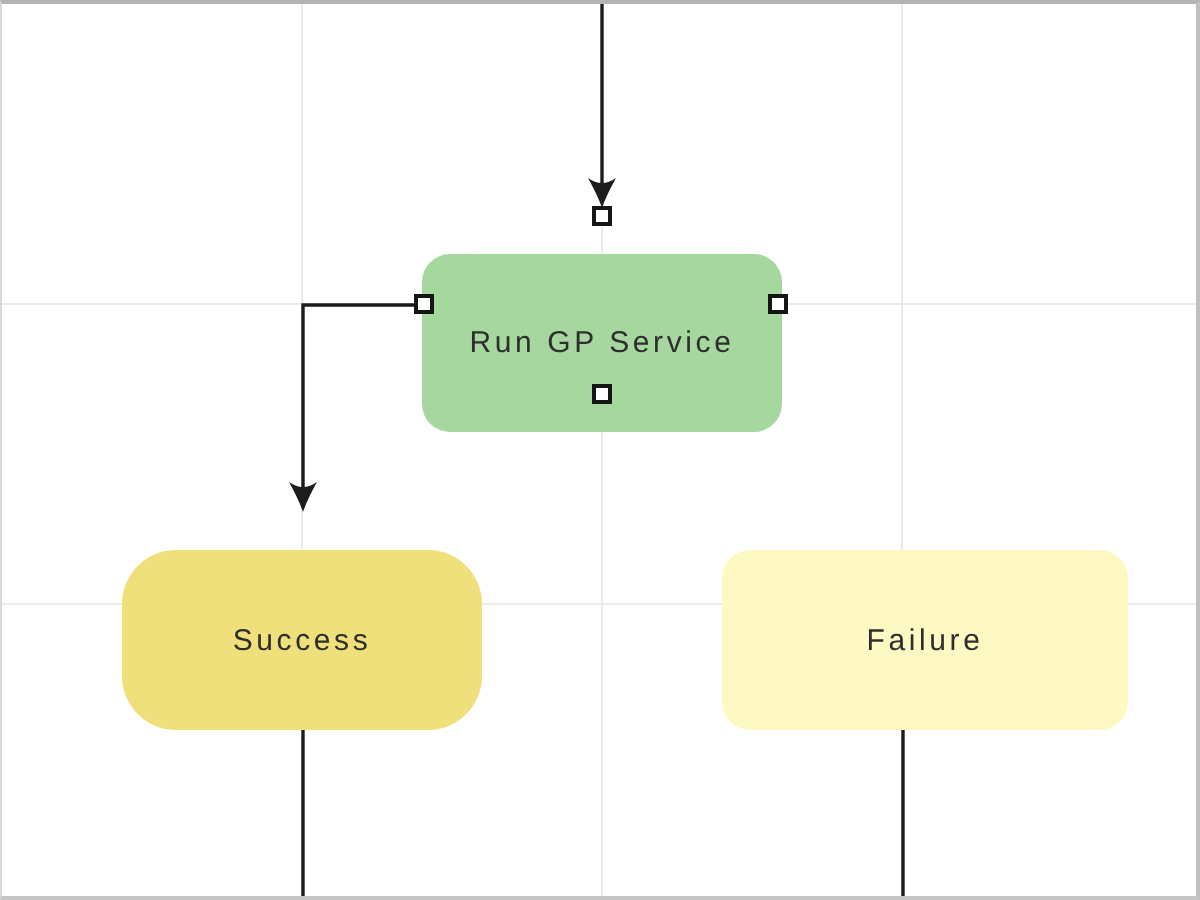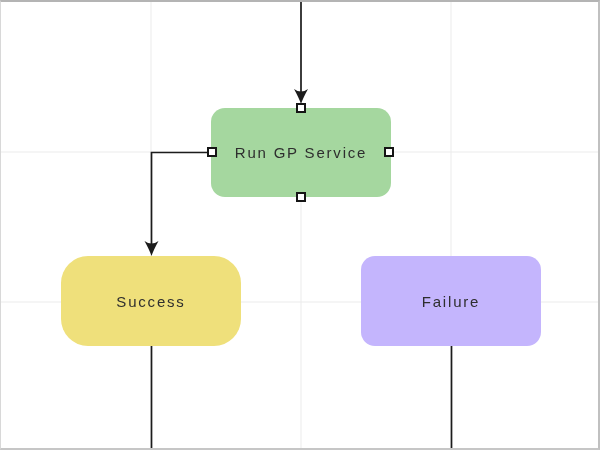--- a/index.html
+++ b/index.html
@@ -26,24 +26,25 @@
     border-radius: 14px;
     display: flex;
     align-items: center;
     justify-content: center;
     font-size: 15px;
     font-weight: 400;
     letter-spacing: 1.8px;
     color: #2e2e2e;
     cursor: default;
     user-select: none;
+    margin-top: 19px;
   }
   .node-green { left: 210px; top: 106px; width: 180px; height: 89px; background: #a5d79f; }
   .node-success { left: 60px;  top: 254px; width: 180px; height: 90px; background: #efe07b; border-radius: 27px; }
-  .node-failure { left: 360px; top: 254px; width: 180px; height: 90px; background: #c4b5fd; }
+  .node-failure { left: 360px; top: 254px; width: 203px; height: 90px; background: #fef9c3; }
   .handle {
     position: absolute;
     width: 6px; height: 6px;
     background: #ffffff;
     border: 2px solid #151515;
     box-sizing: content-box;
   }
   .handle-top    { left: 295px; top: 101px; }
   .handle-bottom { left: 295px; top: 190px; }
   .handle-left   { left: 206px; top: 145px; }

